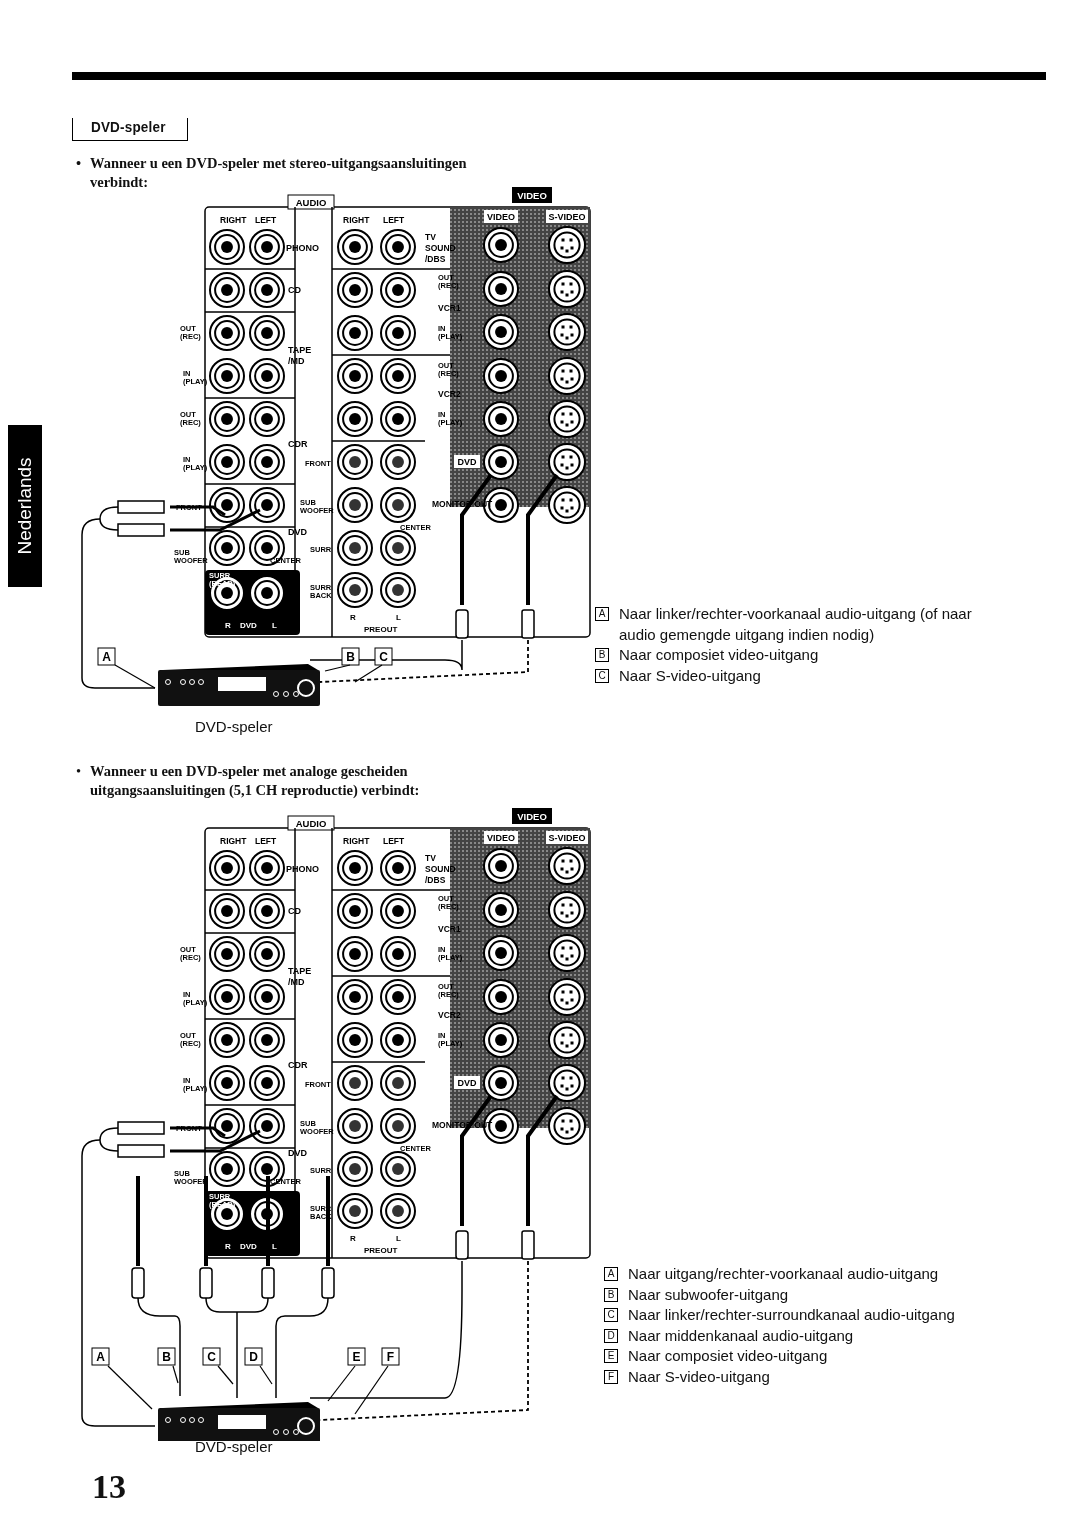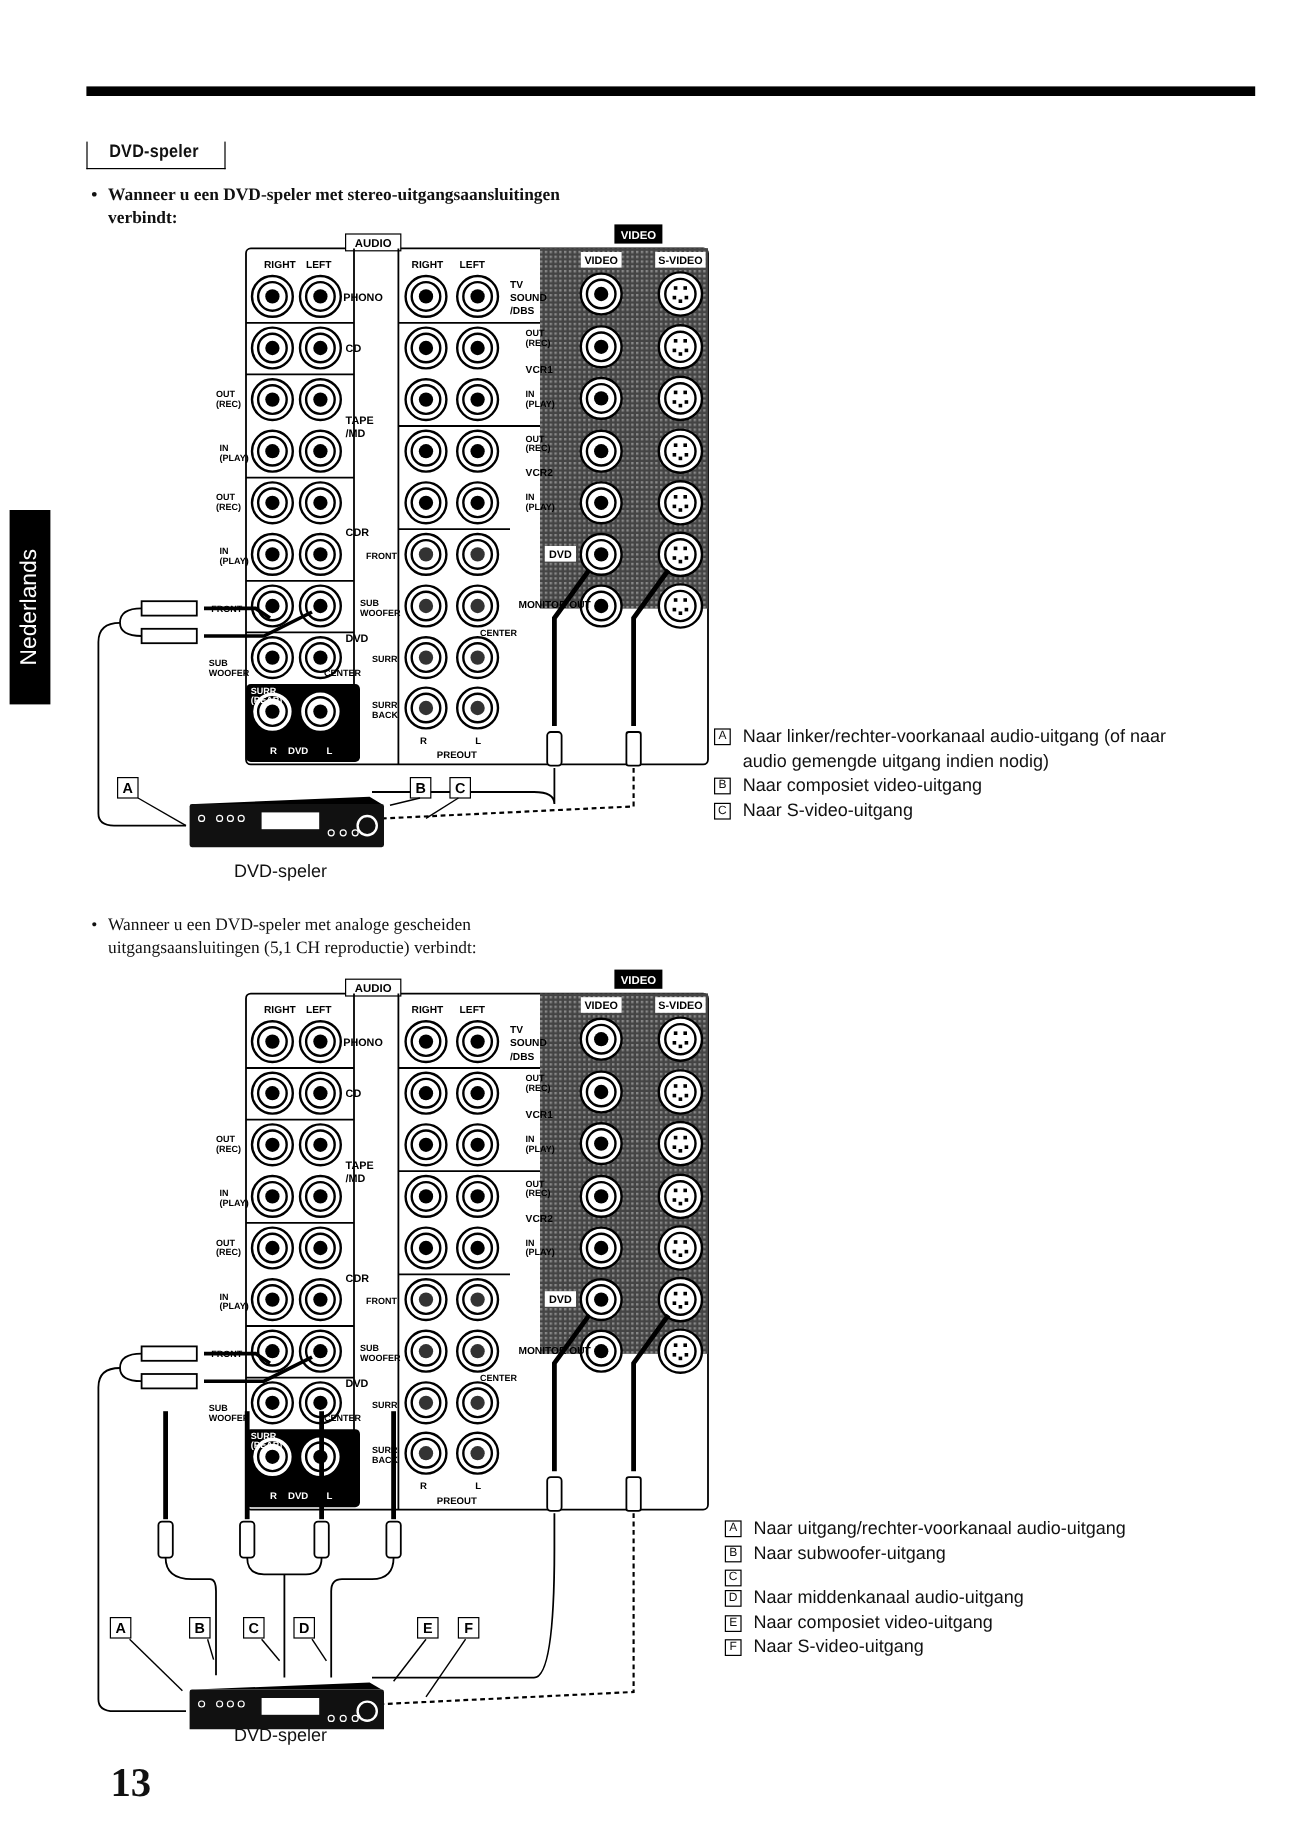--- a/index.html
+++ b/index.html
@@ -346,21 +346,21 @@
       <span class="key">B</span>
       <span>Naar composiet video-uitgang</span>
     </div>
   <div class="row">
       <span class="key">C</span>
       <span>Naar S-video-uitgang</span>
     </div>
 </div>
 
 <div class="abs bullet" style="left:76px; top:762px; width:430px;">
-  <span class="dot">•</span><span style="display:inline-block;width:400px;vertical-align:top;">Wanneer u een DVD-speler met analoge gescheiden uitgangsaansluitingen (5,1 CH reproductie) verbindt:</span>
+  <span class="dot">•</span><span style="display:inline-block;width:400px;vertical-align:top;font-weight:bold;">Wanneer u een DVD-speler met analoge gescheiden uitgangsaansluitingen (5,1 CH reproductie) verbindt:</span>
 </div>
 
 <svg class="abs" id="diag2" style="left:70px; top:806px;" width="530" height="635">
     <defs>
       <pattern id="hatch" width="4" height="4" patternUnits="userSpaceOnUse">
         <rect width="4" height="4" fill="#444"></rect>
         <rect width="2" height="2" fill="#888"></rect>
       </pattern>
     </defs>
     <rect x="135" y="22" width="385" height="430" fill="#fff" stroke="#000" stroke-width="1.5" rx="4"></rect>
@@ -677,20 +677,21 @@
   <div class="row">
       <span class="key">A</span>
       <span>Naar uitgang/rechter-voorkanaal audio-uitgang</span>
     </div>
   <div class="row">
       <span class="key">B</span>
       <span>Naar subwoofer-uitgang</span>
     </div>
   <div class="row">
       <span class="key">C</span>
+      <span>Naar linker/rechter-surroundkanaal audio-uitgang</span>
     </div>
   <div class="row">
       <span class="key">D</span>
       <span>Naar middenkanaal audio-uitgang</span>
     </div>
   <div class="row">
       <span class="key">E</span>
       <span>Naar composiet video-uitgang</span>
     </div>
   <div class="row">

